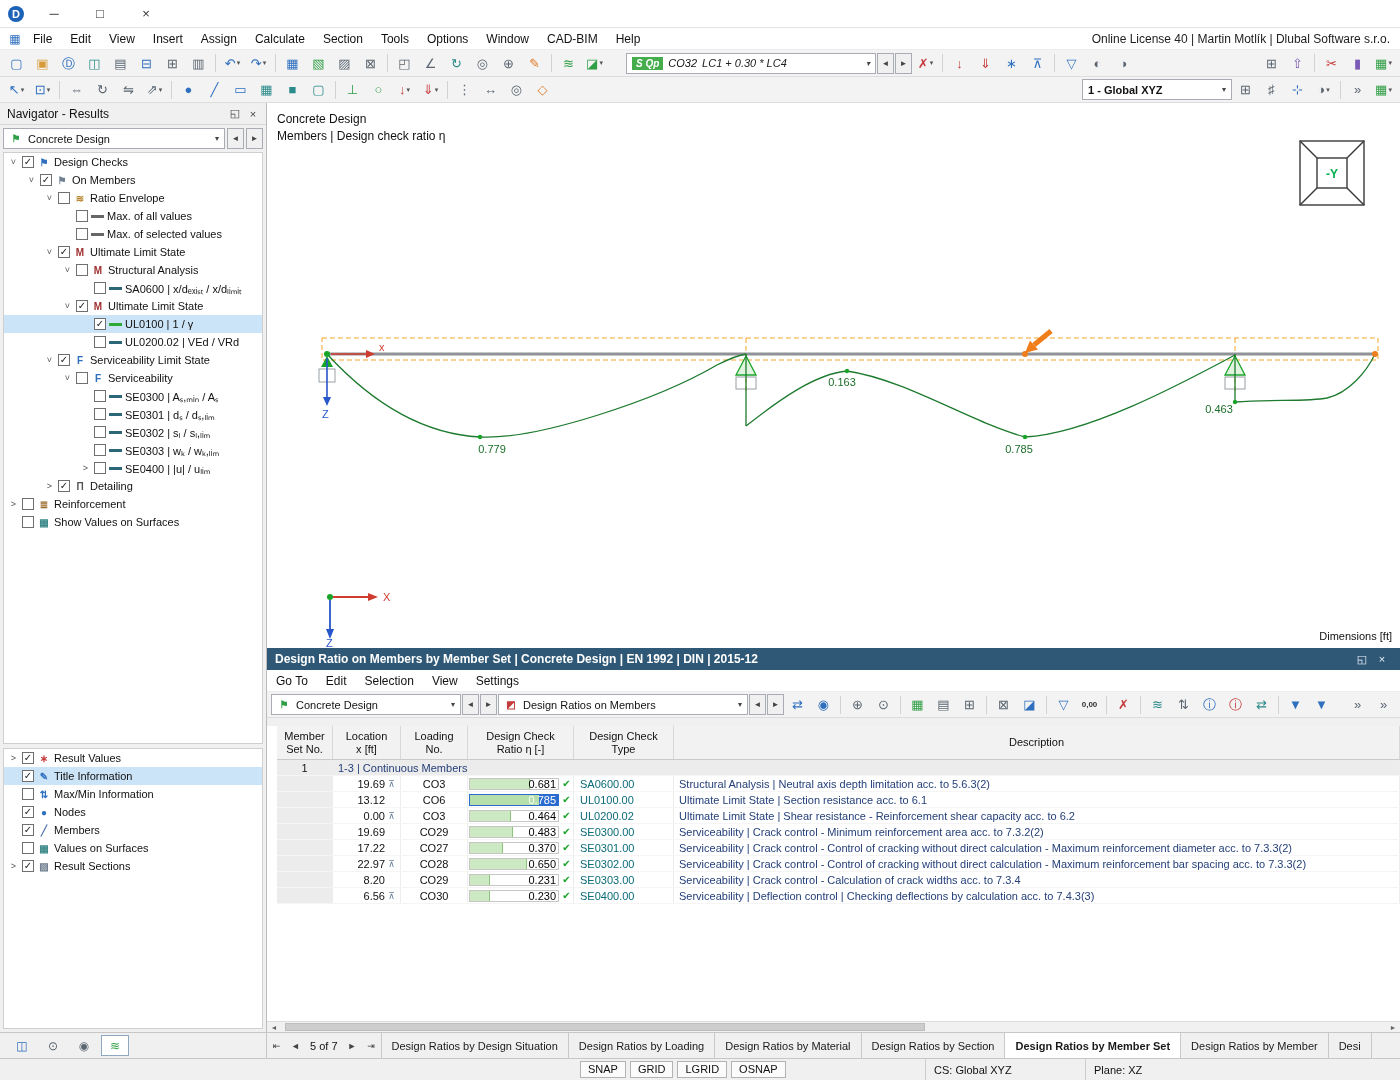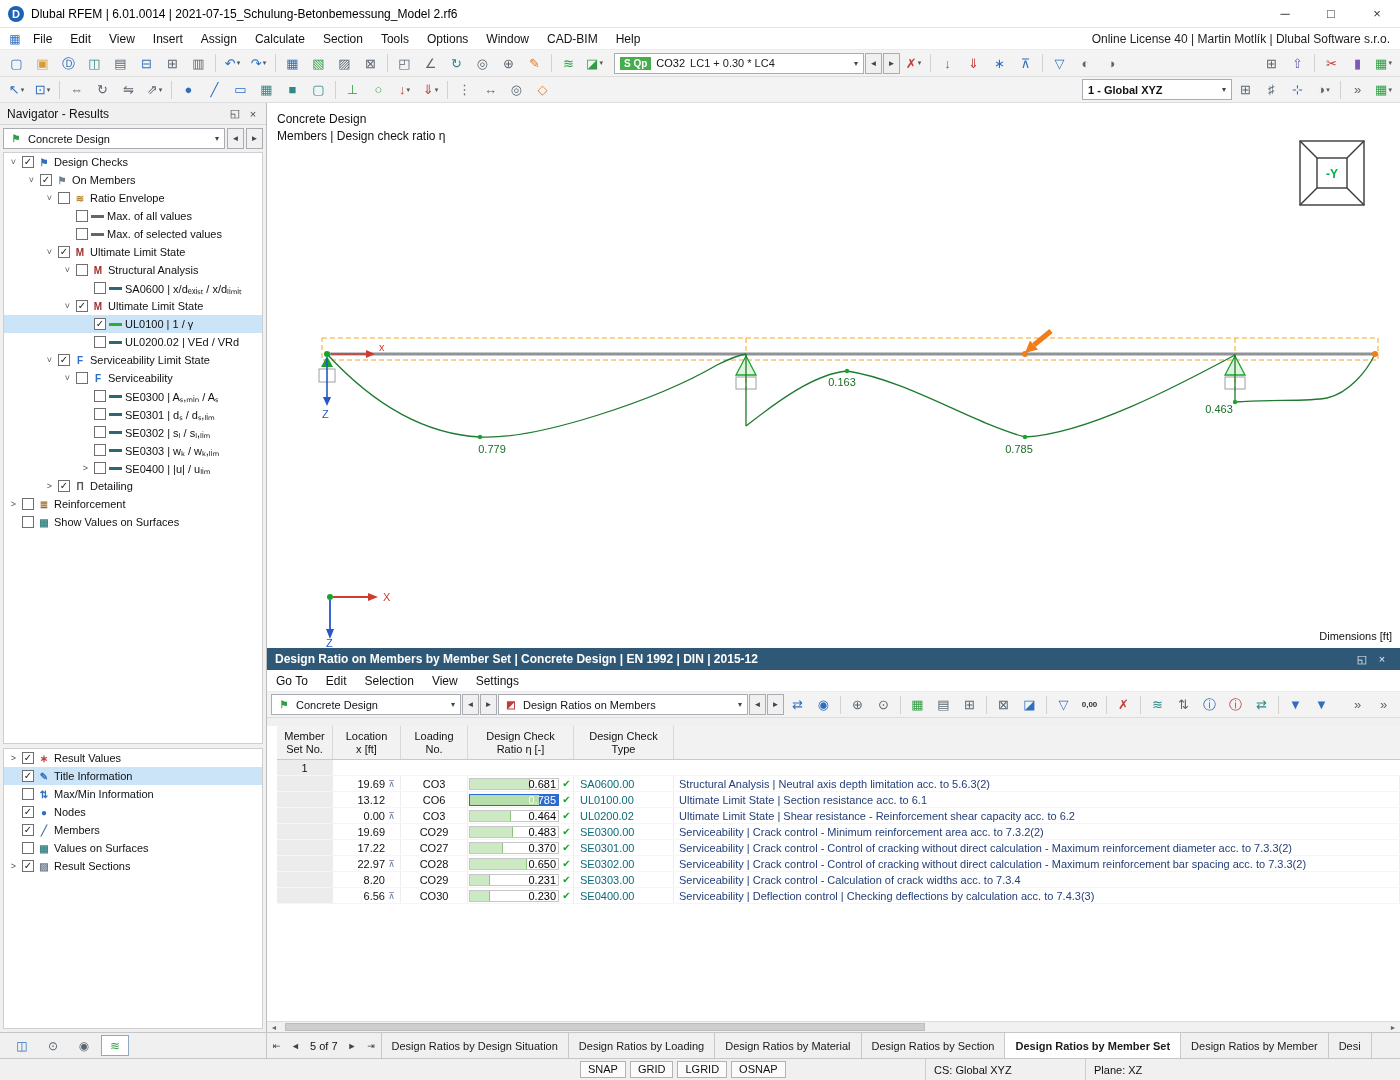--- a/index.html
+++ b/index.html
@@ -33,21 +33,21 @@
   .tbtn { width:25px; height:22px; display:inline-flex; align-items:center; justify-content:center;
     background:transparent; border:0; padding:0; font-family:inherit; }
   .tbtn .glyph { font-size:13px; line-height:1; }
   .tbtn .glyph.txt { font-size:8px; font-weight:bold; }
   .tcaret { font-size:7px; color:#555; margin-left:1px; }
   .tsep { width:1px; height:18px; background:#d2d2d2; margin:0 3px; flex:0 0 1px; }
   .tspacer { flex:1; }
   .combo { display:inline-flex; align-items:center; height:21px; background:#fff;
     border:1px solid #a9adb3; padding:0 5px; gap:5px; font-size:12px; white-space:nowrap; }
   .combo .ccaret { font-size:8px; color:#444; margin-left:auto; }
-  .load-combo { width:250px; margin-left:6px; }
+  .load-combo { width:250px; margin-left:18px;font-style:italic; }
   .badge { background:#46ad4c; color:#fff; font-size:10px; font-weight:bold; padding:1px 4px; }
   .combo-co { font-size:11px; }
   .combo-formula { font-size:11px; color:#222; }
   .cs-combo { width:150px; }
   .spin { width:17px; height:21px; border:1px solid #a9adb3; background:#f0f0f0; font-size:8px;
     display:inline-flex; align-items:center; justify-content:center; padding:0; color:#444; }
 
   
   #navigator { position:absolute; top:103px; left:0; width:267px; height:929px;
     background:#f0f0f0; border-right:1px solid #bcbcbc; display:flex; flex-direction:column; }
@@ -156,21 +156,20 @@
   #sf-cs { left:925px; width:160px; }
   #sf-plane { left:1085px; width:110px; }
 </style>
 </head>
 <body>
 
 <div id="root">
 
   <div id="titlebar">
     <span class="app-ic">D</span>
-    <span id="win-title">Dlubal RFEM | 6.01.0014 | 2021-07-15_Schulung-Betonbemessung_Model 2.rf6</span>
     <span class="wbtn">─</span>
     <span class="wbtn">□</span>
     <span class="wbtn">×</span>
   </div>
 
   <div id="menubar">
     <span class="menu-ic">▦</span>
     <div id="menu-items" style="display:flex;">
         <span class="mitem">File</span>
         <span class="mitem">Edit</span>
@@ -792,24 +791,26 @@
         <div class="th c1">Member
 Set No.</div>
         <div class="th c2">Location
 x [ft]</div>
         <div class="th c3">Loading
 No.</div>
         <div class="th c4">Design Check
 Ratio η [-]</div>
         <div class="th c5">Design Check
 Type</div>
+        <div class="th c6">Description</div>
       </div>
     <div class="tbody" id="tbody">
         <div class="trow">
           <div class="td c1">1</div>
+          <div class="td c6 grouplab" style="background: rgb(236, 236, 236);">1-3 | Continuous Members</div>
         </div>
         <div class="trow">
           <div class="td c1"></div>
           <div class="td c2">
             <span>19.69</span>
             <span class="xmark">⊼</span>
           </div>
           <div class="td c3">CO3</div>
           <div class="td c4">
             <div class="rbar">

